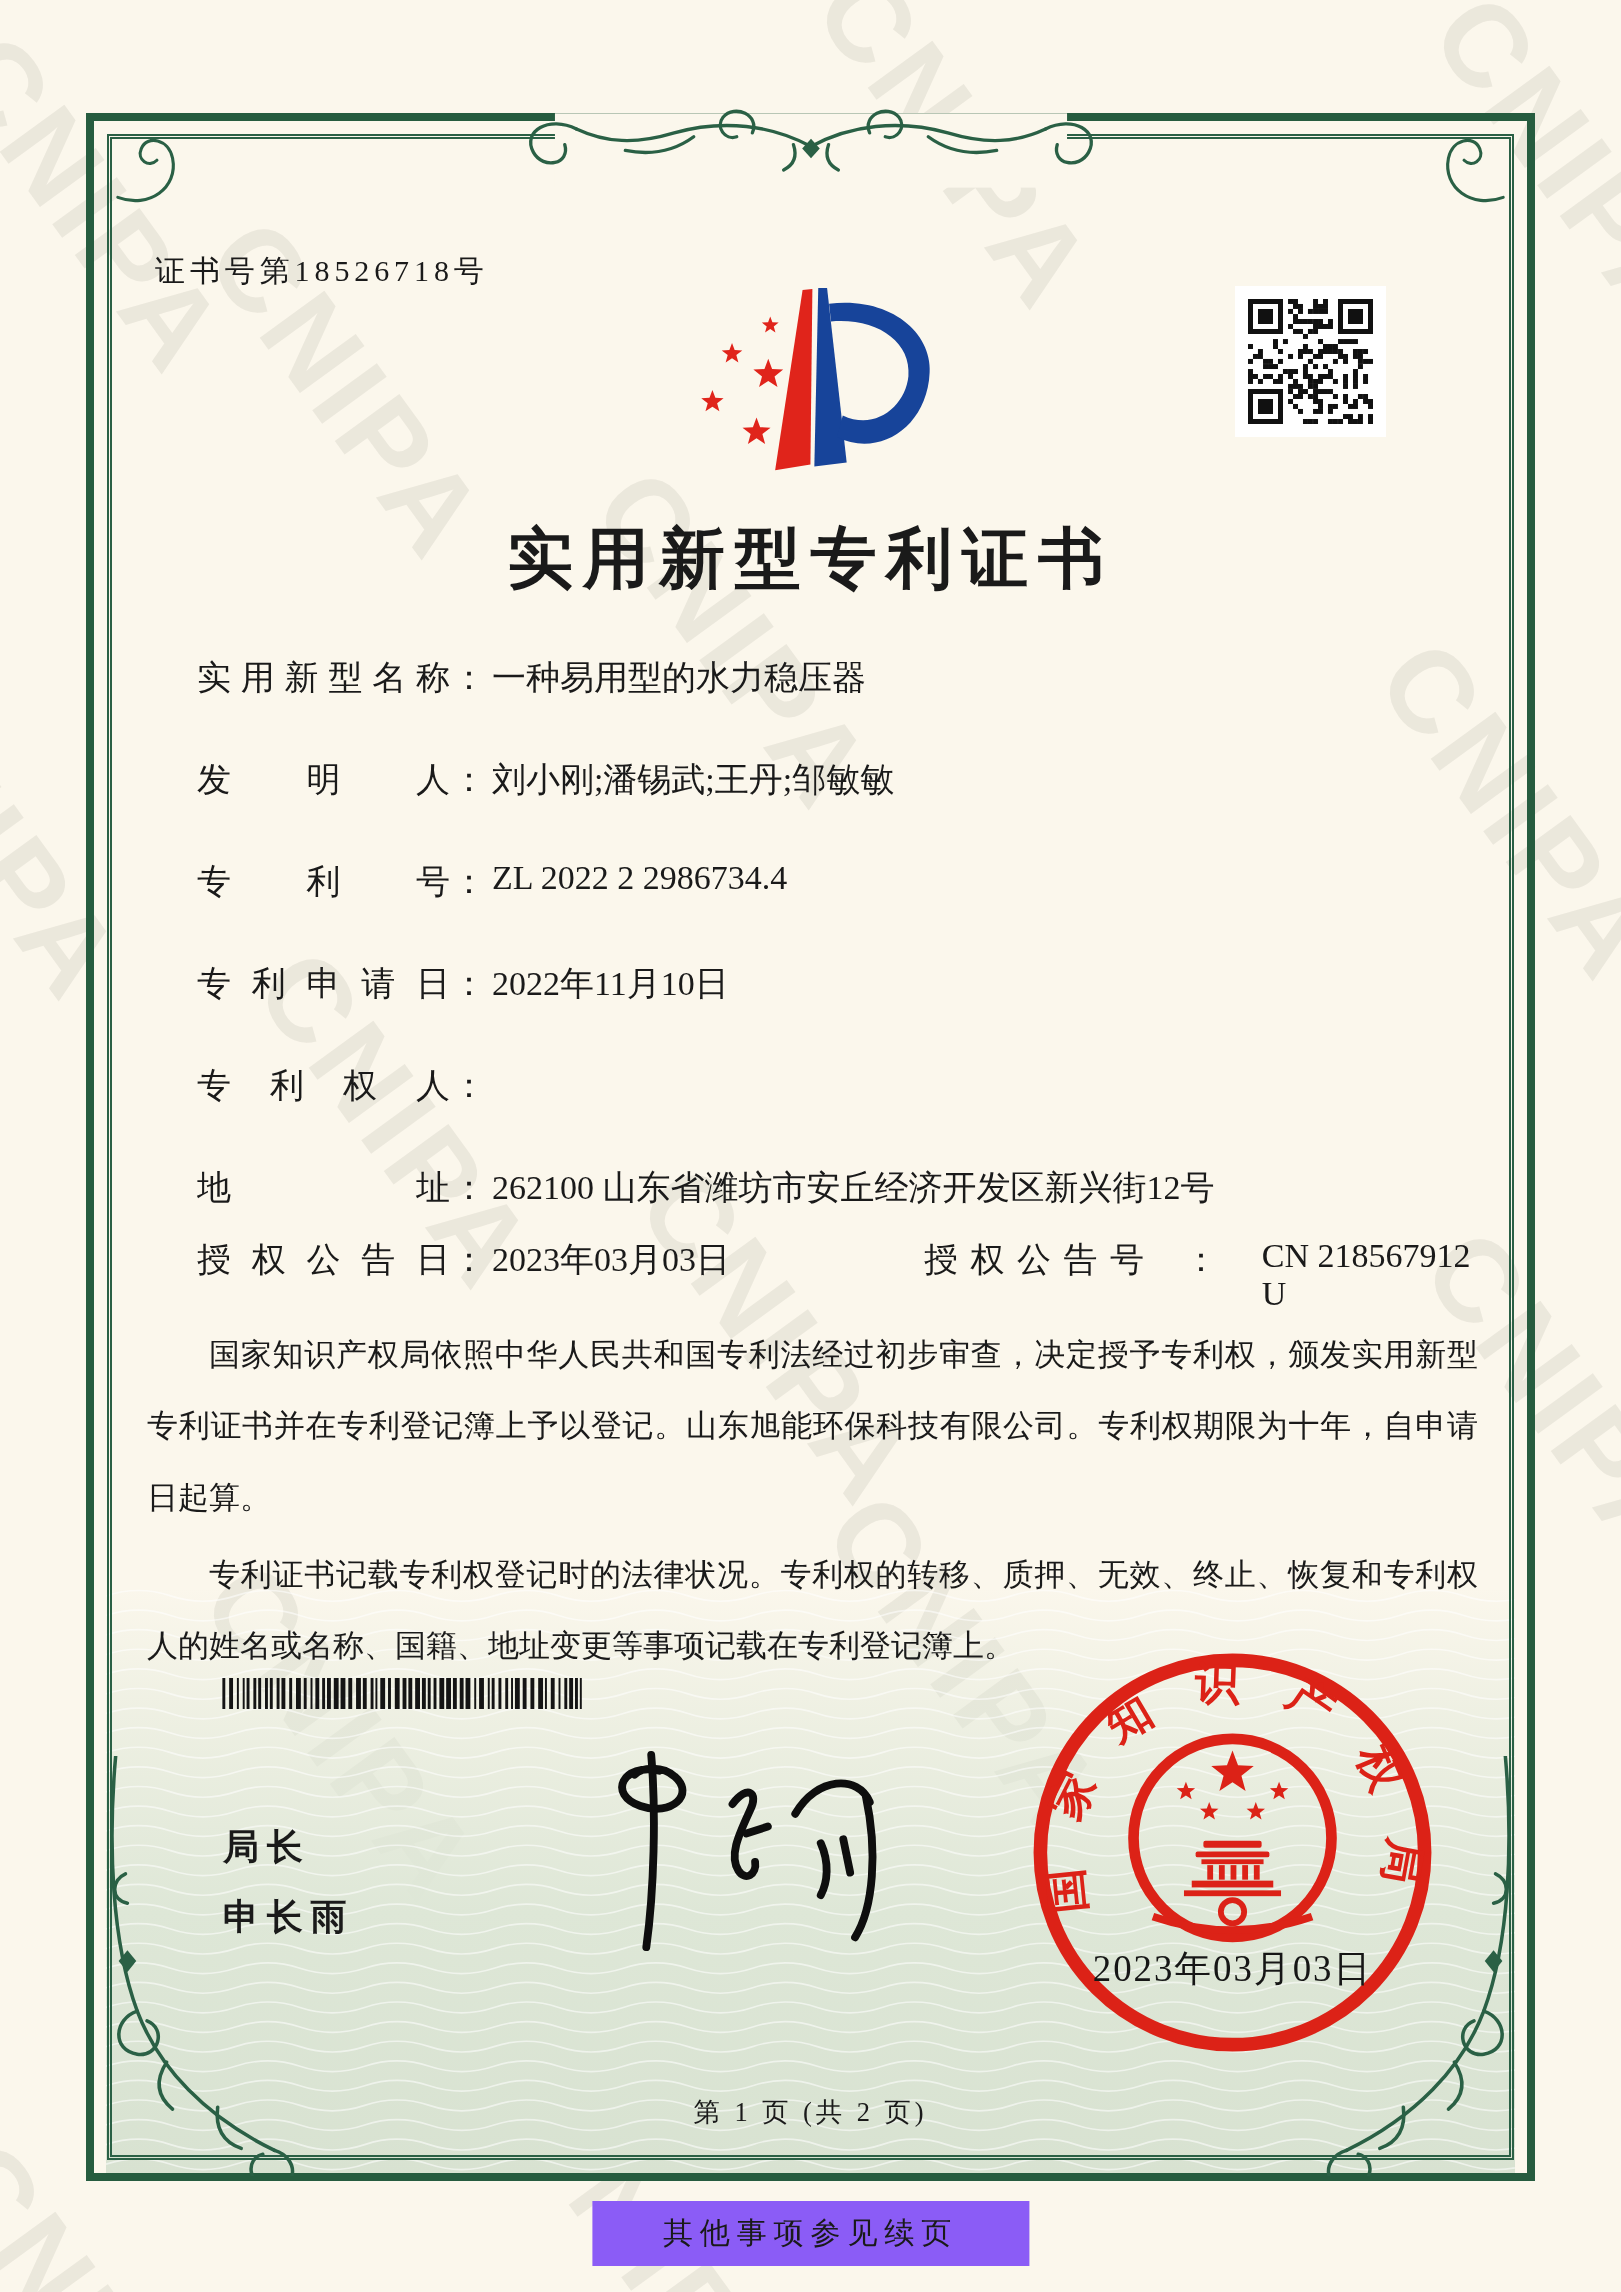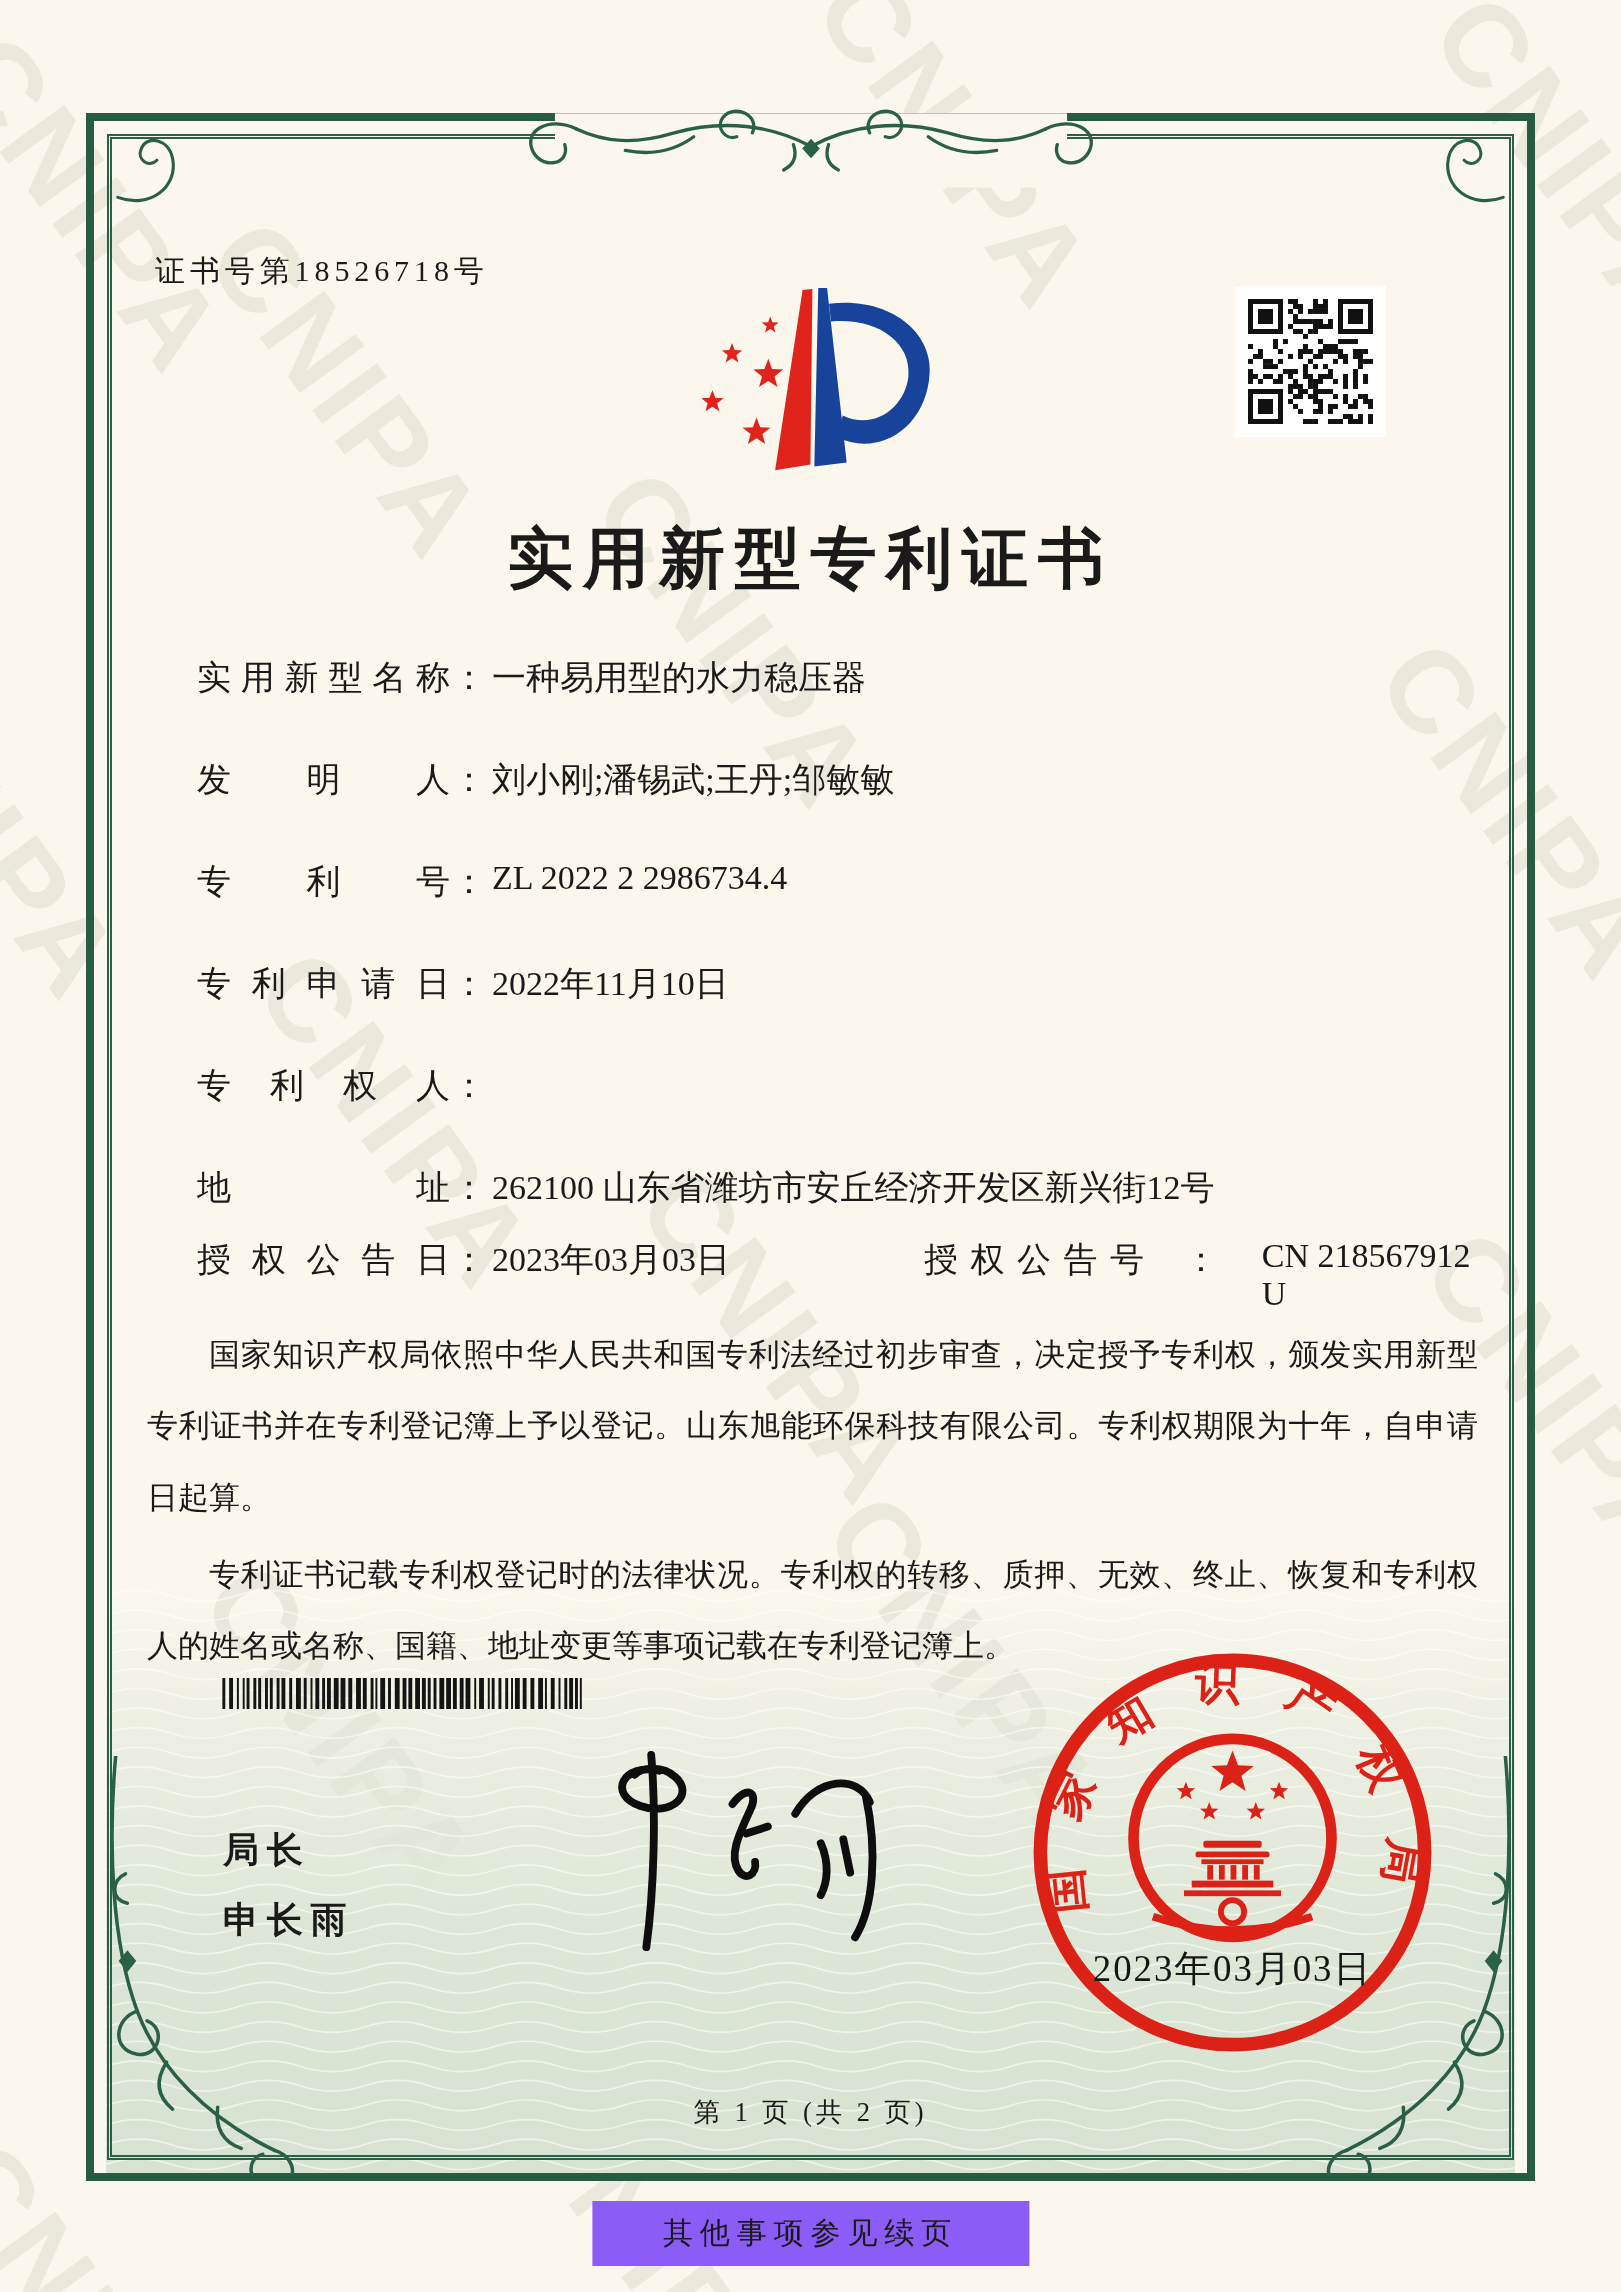--- a/index.html
+++ b/index.html
@@ -51,21 +51,21 @@
   .colon{margin:0 5.9px 0 2px;}
   .fvalue{flex:1;}
   .grant-row{position:absolute; left:159px; top:1237px; width:1313px; font-size:34px; z-index:4;}
   .grant-right{position:absolute; left:727px; top:0; display:flex;gap:38px;}
   .grant-left{display:flex;}
   .paras{position:absolute; left:147px; right:143px; top:1319px; z-index:4;}
   .paras p{margin:0 0 5.9px 0; font-size:31px; line-height:2.3; text-indent:2em; text-align:justify;}
   .barcode{position:absolute; left:220px; top:1678px; z-index:4;}
   .officer{
     position:absolute; left:223px; top:1815px; z-index:4;
-    font-family:Liberation Serif, serif;
+    font-family:Liberation Mono, monospace;
     font-weight:600; font-size:36px; letter-spacing:7.8px; line-height:1.95;
   }
   .sign-svg{position:absolute; left:564px; top:1743px; z-index:4;}
   .seal{position:absolute; left:1019px; top:1639px; z-index:5;}
   .page-info{position:absolute; left:0; top:2094px; width:100%; text-align:center; font-size:26.5px; letter-spacing:3.9px; z-index:4;}
   .cont-note{
     position:absolute; left:50%; transform:translateX(-50%); top:2201px;
     background:#8b5cf6; padding:11.8px 71px; font-size:30px; letter-spacing:6.9px; z-index:4;
   }
 </style>

